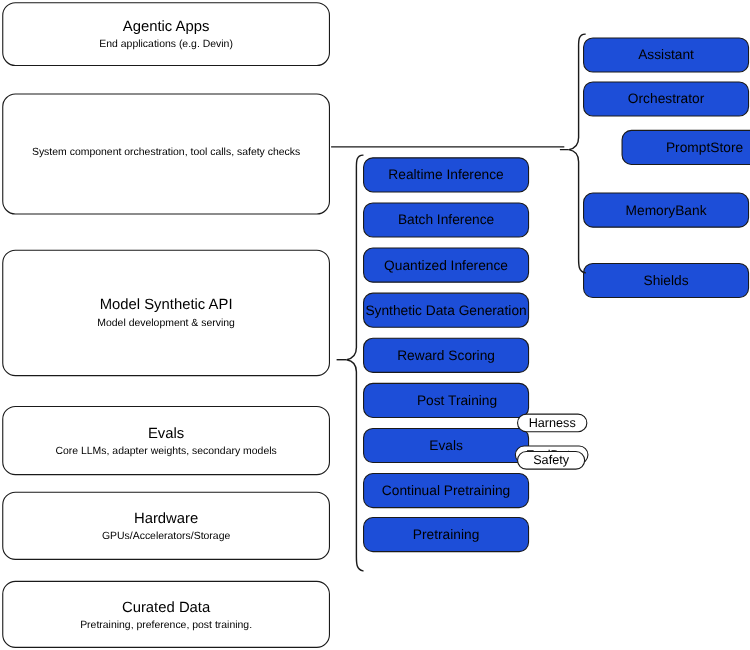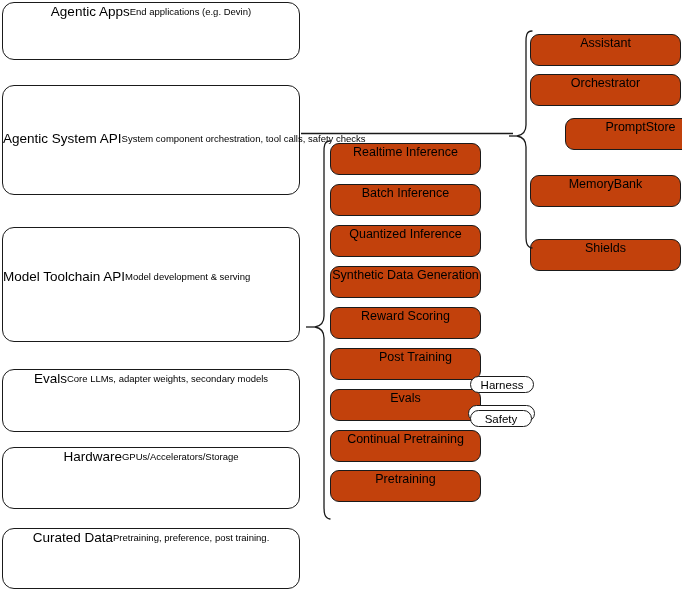--- a/index.html
+++ b/index.html
@@ -18,45 +18,45 @@
     overflow: hidden;
     background: #ffffff;
   }
   .box {
     position: absolute;
     box-sizing: border-box;
     border: 1.3px solid #1a1a1a;
     border-radius: 12px;
     background: #ffffff;
     display: flex;
-    flex-direction: row;
-    align-items: flex-start;
+    flex-direction: column;
+    align-items: center;
     justify-content: center;
   }
   .box .title {
     font-size: 13.5px;
     line-height: 17px;
     text-align: center;
     white-space: nowrap;
   }
   .box .subtitle {
     font-size: 9.5px;
     line-height: 13px;
     text-align: center;
     white-space: nowrap;
     margin-top: 2px;
   }
   .stack-box {
     position: absolute;
     box-sizing: border-box;
     border: 1.3px solid #1a1a1a;
     border-radius: 9px;
-    background: #c2410c;
+    background: #1d4ed8;
     display: flex;
-    align-items: flex-start;
+    align-items: center;
     justify-content: center;
   }
   .stack-box .label {
     font-size: 12.5px;
     line-height: 16px;
     text-align: center;
     white-space: nowrap;
   }
   .pill {
     position: absolute;
@@ -89,26 +89,25 @@
 <body>
 
 <div id="canvas">
 
   <div class="box" style="left:2px; top:2px; width:298px; height:58px;">
     <div class="title">Agentic Apps</div>
     <div class="subtitle">End applications (e.g. Devin)</div>
   </div>
 
   <div class="box" style="left:2px; top:85px; width:298px; height:110px; justify-content:flex-start; padding-top:44px;">
-    <div class="title">Agentic System API</div>
     <div class="subtitle">System component orchestration, tool calls, safety checks</div>
   </div>
 
   <div class="box" style="left:2px; top:227px; width:298px; height:115px; justify-content:flex-start; padding-top:40px;">
-    <div class="title">Model Toolchain API</div>
+    <div class="title">Model Synthetic API</div>
     <div class="subtitle">Model development &amp; serving</div>
   </div>
 
   <div class="box" style="left:2px; top:369px; width:298px; height:63px;">
     <div class="title">Evals</div>
     <div class="subtitle">Core LLMs, adapter weights, secondary models</div>
   </div>
 
   <div class="box" style="left:2px; top:447px; width:298px; height:62px;">
     <div class="title">Hardware</div>

